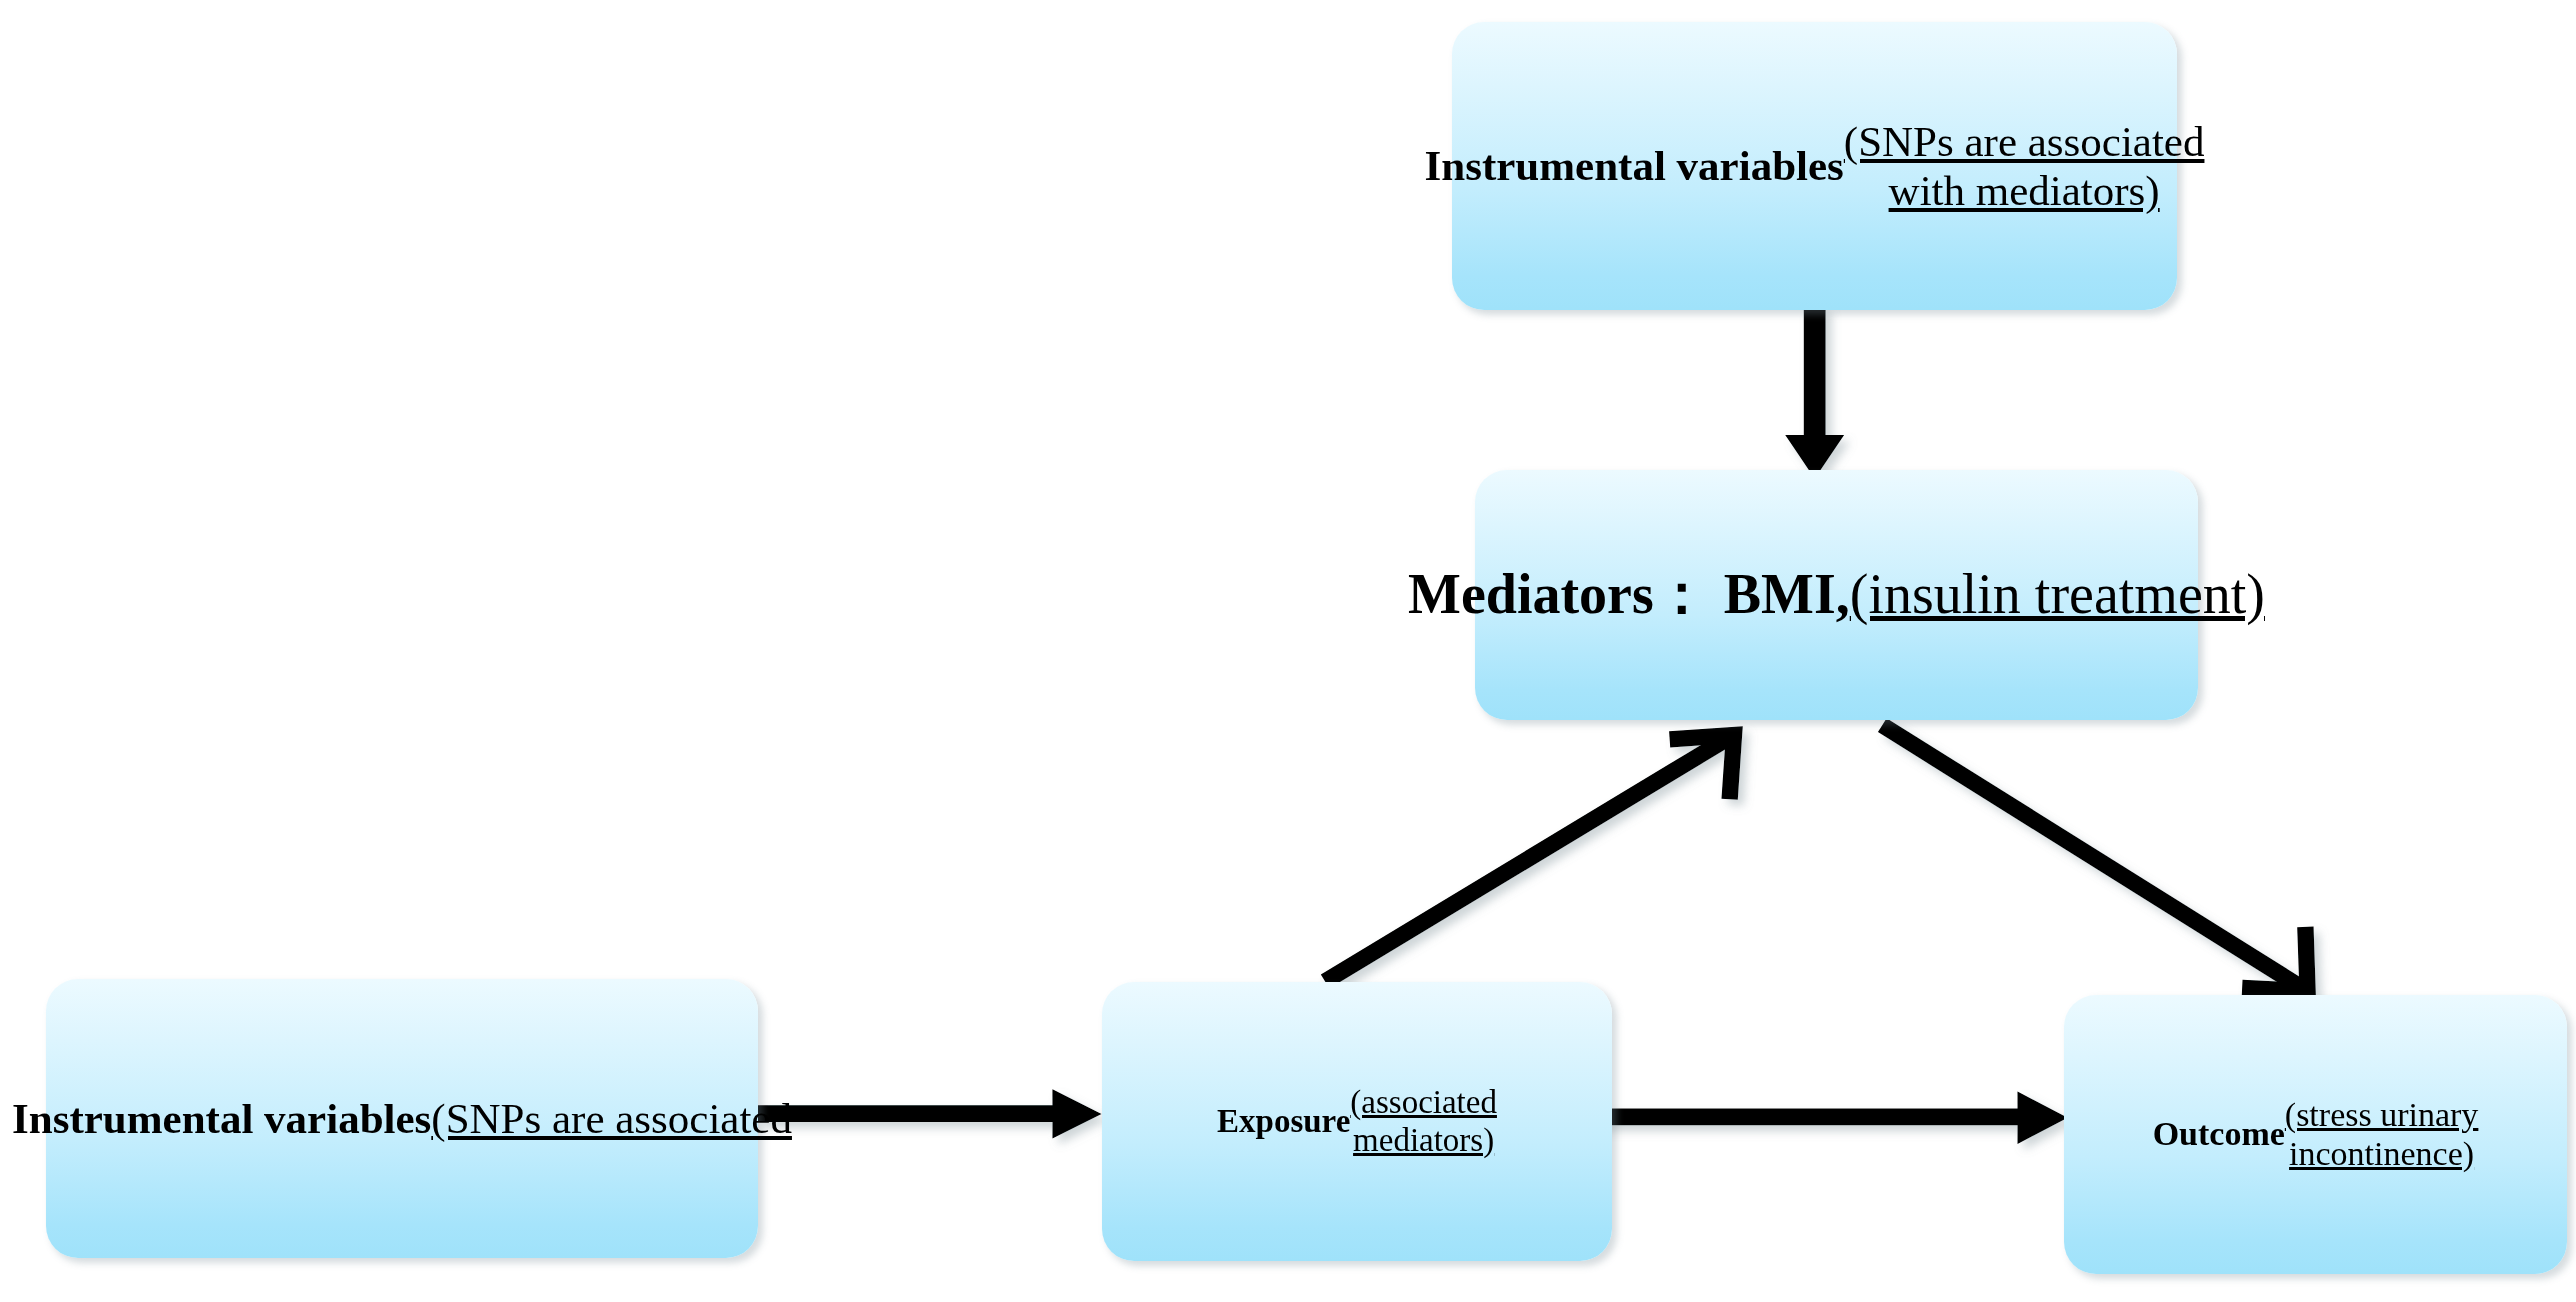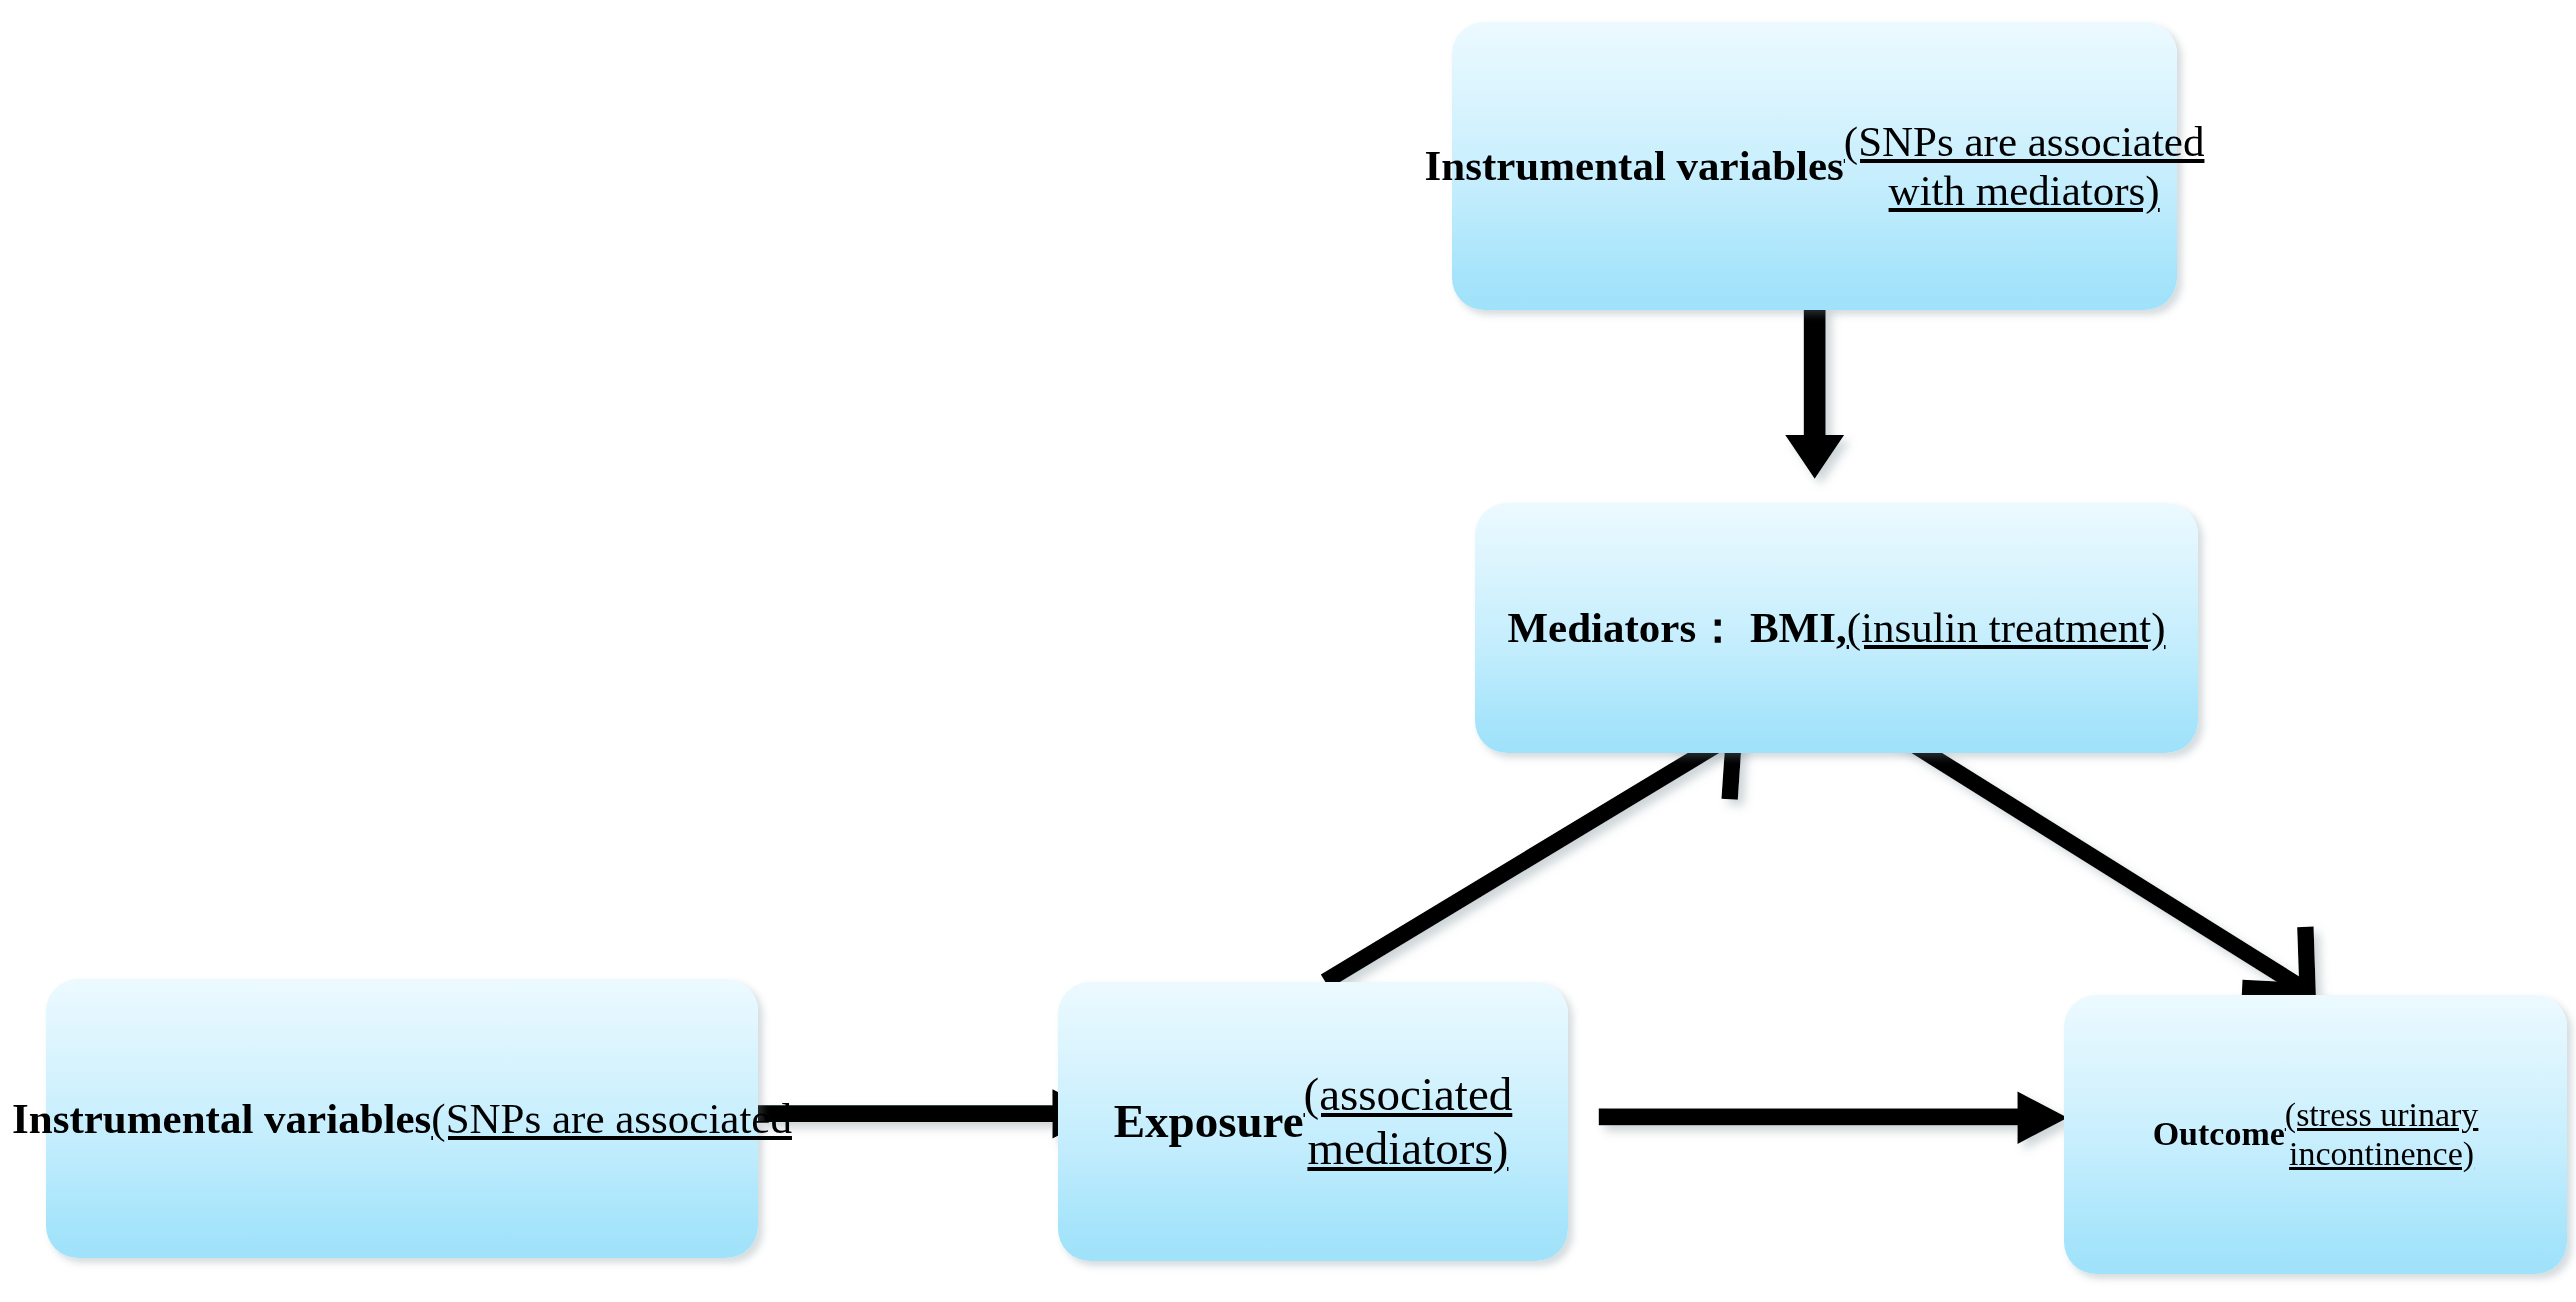--- a/index.html
+++ b/index.html
@@ -21,23 +21,23 @@
     color:#000000;
     line-height:1.14;
     padding:5.5px 9.8px;
   }
   .node .ttl{font-weight:bold;white-space:nowrap;}
   .node .sub{font-weight:normal;text-decoration:underline;}
   .node .sub span{display:block;white-space:nowrap;}
 
   
   #node-iv-mediators{left:1452px;top:22px;width:725px;height:288px;font-size:43px;}
-  #node-mediators   {left:1475px;top:470px;width:723px;height:250px;font-size:43px;margin-top:33px;}
+  #node-mediators   {left:1475px;top:470px;width:723px;height:250px;font-size:56px;}
   #node-iv-exposure {left:46px;  top:979px;width:712px;height:279px;font-size:43px;}
-  #node-exposure    {left:1058px;top:982px;width:510px; height:279px;font-size:47px;align-items:center;}
+  #node-exposure    {left:1102px;top:982px;width:510px; height:279px;font-size:33px;align-items:center;}
   #node-outcome     {left:2064px;top:995px;width:503px; height:279px;font-size:34px;}
 
   
   #arrows{position:absolute;left:0;top:0;width:2576px;height:1302px;pointer-events:none;}
   .arrow-shape{fill:#000000;}
   .arrow-open{fill:none;stroke:#000000;stroke-width:30;stroke-linecap:butt;stroke-linejoin:miter;}
 </style>
 </head>
 <body>
 

